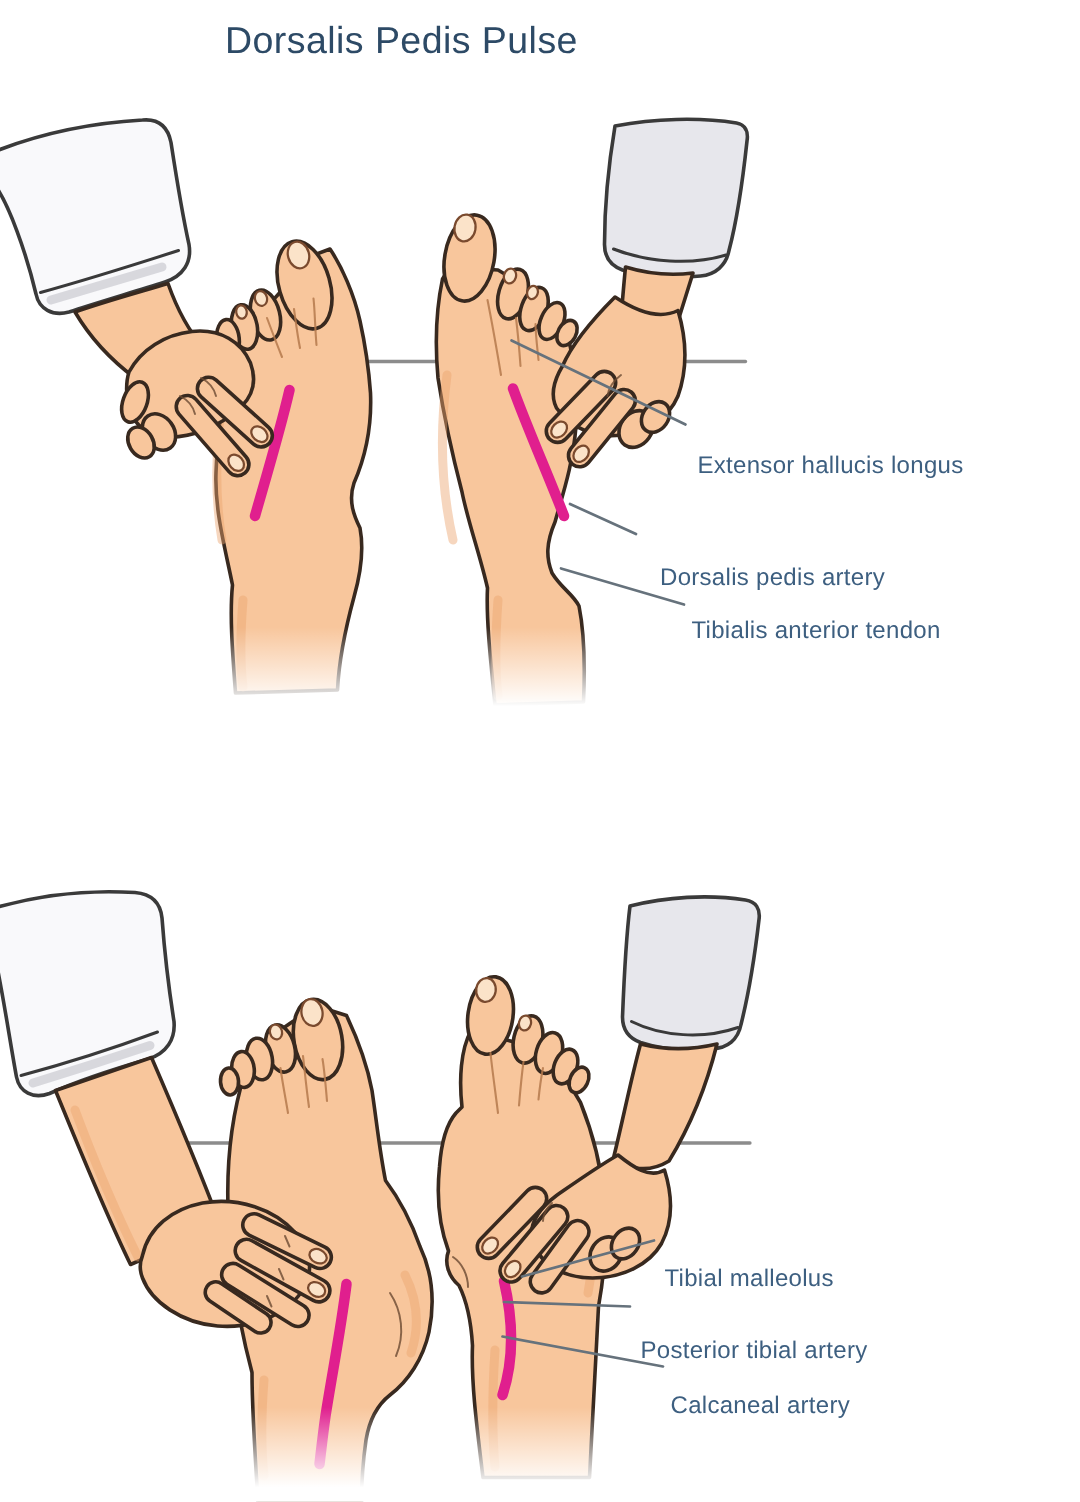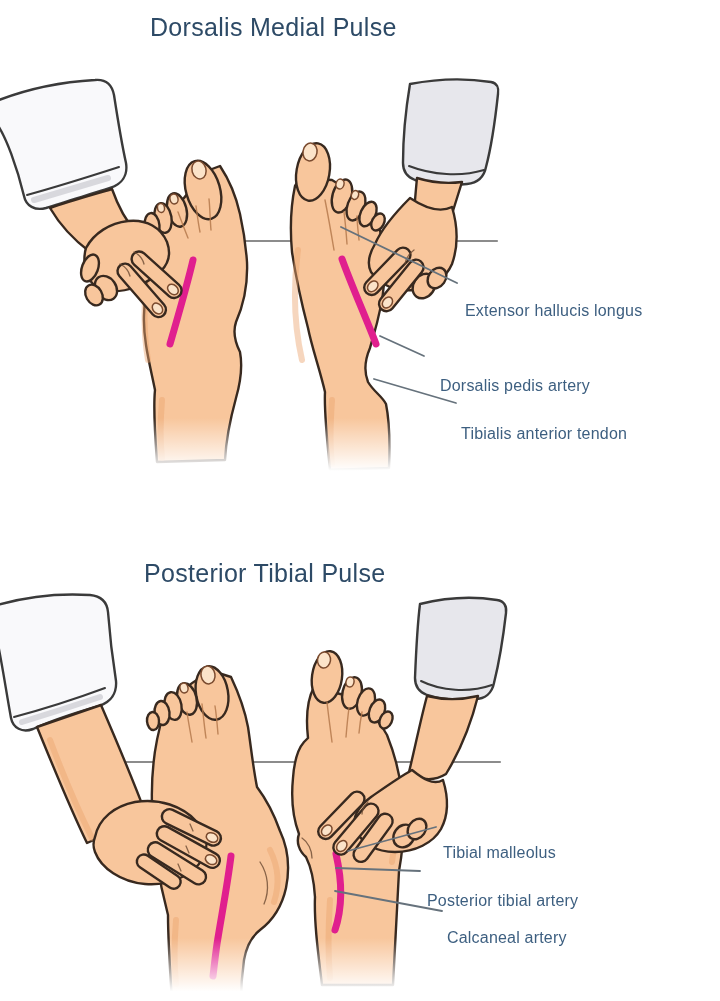--- a/index.html
+++ b/index.html
@@ -21,21 +21,21 @@
   .cuffshade{fill:none;stroke:#cfcfd6;stroke-width:6;opacity:.8;stroke-linecap:round;}
   .fold{fill:none;stroke:#3a3a3a;stroke-width:2;stroke-linecap:round;}
   .leader{fill:none;stroke:#66727c;stroke-width:1.8;stroke-linecap:round;}
   .tableline{fill:none;stroke:#8c8c8c;stroke-width:2.2;stroke-linecap:round;}
 </style>
 </head>
 <body>
 
 <div class="page">
 
-  <div class="title" style="left:150px;top:13px">Dorsalis Medial Pulse</div>
+  <div class="title" style="left:150px;top:13px">Dorsalis Pedis Pulse</div>
 
   <svg class="art1" width="720" height="500" viewBox="0 0 720 500">
     <defs>
       <linearGradient id="fadeA" x1="0" y1="0" x2="0" y2="1">
         <stop offset="0" stop-color="#ffffff" stop-opacity="0"></stop>
         <stop offset="0.8" stop-color="#ffffff" stop-opacity="1"></stop>
       </linearGradient>
     </defs>
 
     <path class="tableline" d="M 88,241 H 497"></path>
@@ -134,23 +134,22 @@
 
     <rect x="120" y="418" width="300" height="66" fill="url(#fadeA)"></rect>
 
     <path class="leader" d="M 457,283 L 341,227"></path>
     <path class="leader" d="M 424,356 L 380,336"></path>
     <path class="leader" d="M 456,403 L 374,379"></path>
   </svg>
 
   <div class="lbl" style="left:465px;top:272px">Extensor hallucis longus</div>
   <div class="lbl" style="left:440px;top:347px">Dorsalis pedis artery</div>
-  <div class="lbl" style="left:461px;top:395px">Tibialis anterior tendon</div>
-
-  <div class="title" style="left:144px;top:559px">Posterior Tibial Pulse</div>
+  <div class="lbl" style="left:461px;top:382px">Tibialis anterior tendon</div>
+
 
   <svg class="art2" width="720" height="501" viewBox="0 500 720 501">
     <defs>
       <linearGradient id="fadeB" x1="0" y1="0" x2="0" y2="1">
         <stop offset="0" stop-color="#ffffff" stop-opacity="0"></stop>
         <stop offset="0.85" stop-color="#ffffff" stop-opacity="1"></stop>
       </linearGradient>
     </defs>
 
     <path class="tableline" d="M 70,762 H 500"></path>

